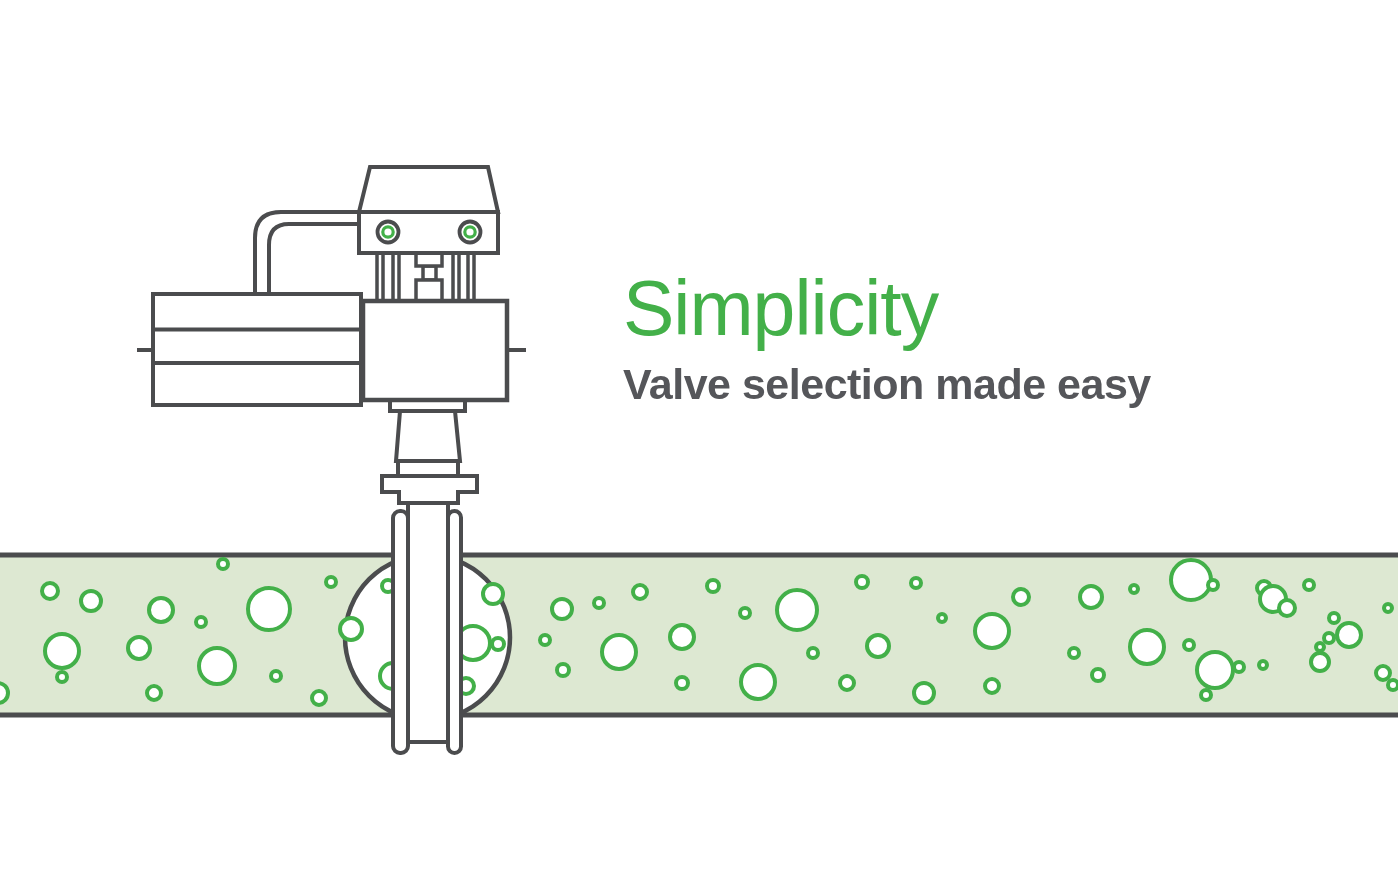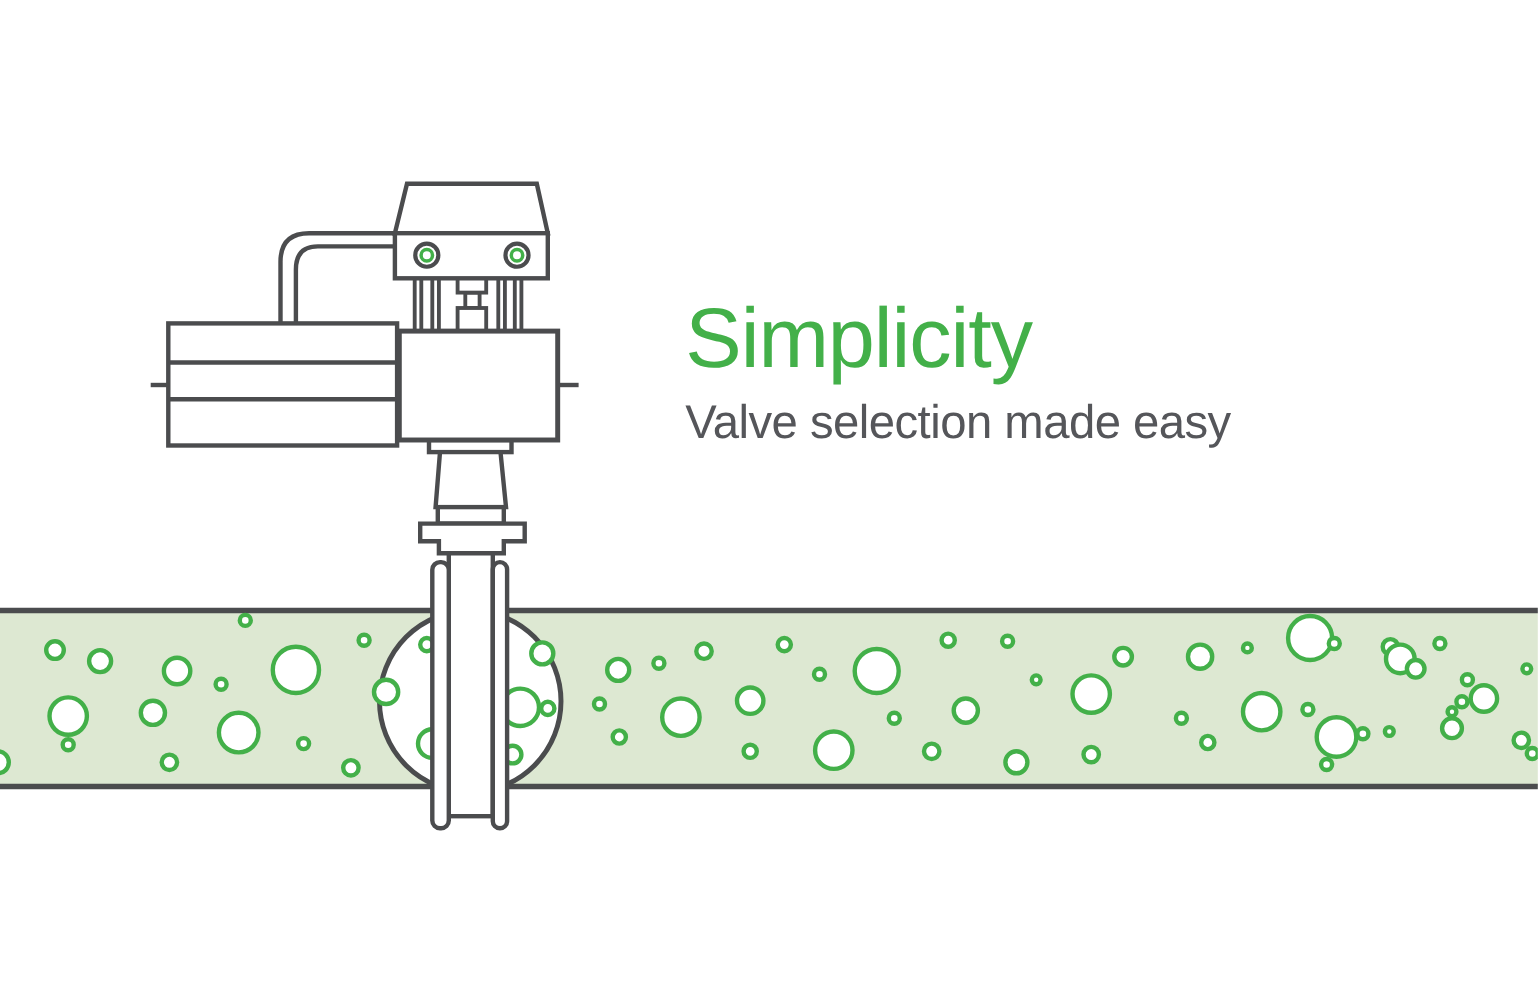--- a/index.html
+++ b/index.html
@@ -41,21 +41,21 @@
     font-size:77px;
     line-height:1;
     font-weight:normal;
     letter-spacing:-1px;
     color:var(--green);
   }
   .hero-text p{
     margin-top:16px;
     font-size:43px;
     line-height:1;
-    font-weight:normal;
+    font-weight:bold;
     letter-spacing:-0.5px;
     color:var(--subtitle-gray);
   }
 </style>
 </head>
 <body>
 
 <div class="stage">
 
   <svg class="illustration" viewBox="0 0 1398 893" xmlns="http://www.w3.org/2000/svg">

